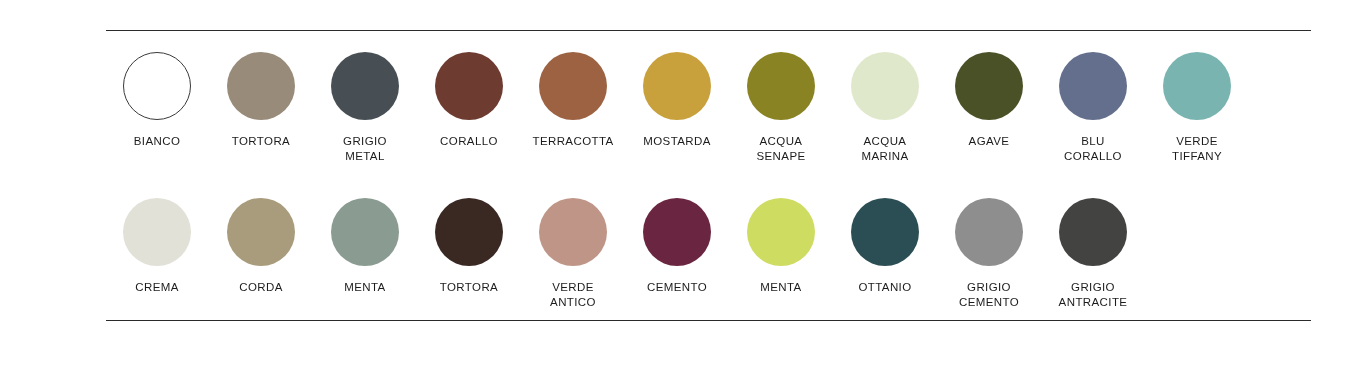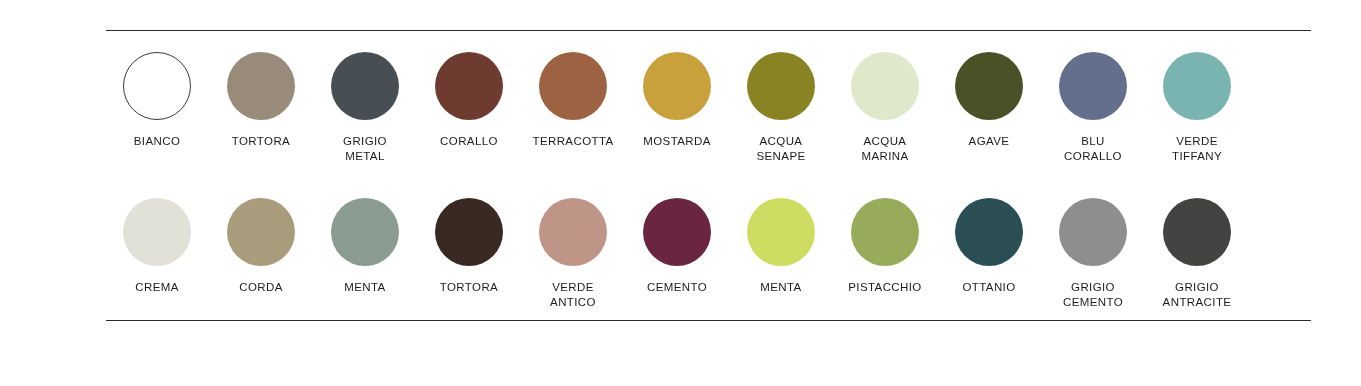--- a/index.html
+++ b/index.html
@@ -154,24 +154,20 @@
         </div>
         <div class="swatch">
           <div class="swatch-dot" style="background: rgb(106, 37, 64);"></div>
           <div class="swatch-label">CEMENTO</div>
         </div>
         <div class="swatch">
           <div class="swatch-dot" style="background: rgb(206, 220, 98);"></div>
           <div class="swatch-label">MENTA</div>
         </div>
         <div class="swatch">
-          <div class="swatch-dot" style="background: rgb(151, 171, 91);"></div>
-          <div class="swatch-label">PISTACCHIO</div>
-        </div>
-        <div class="swatch">
           <div class="swatch-dot" style="background: rgb(43, 78, 84);"></div>
           <div class="swatch-label">OTTANIO</div>
         </div>
         <div class="swatch">
           <div class="swatch-dot" style="background: rgb(142, 142, 142);"></div>
           <div class="swatch-label">GRIGIO
 CEMENTO</div>
         </div>
         <div class="swatch">
           <div class="swatch-dot" style="background: rgb(67, 67, 65);"></div>

